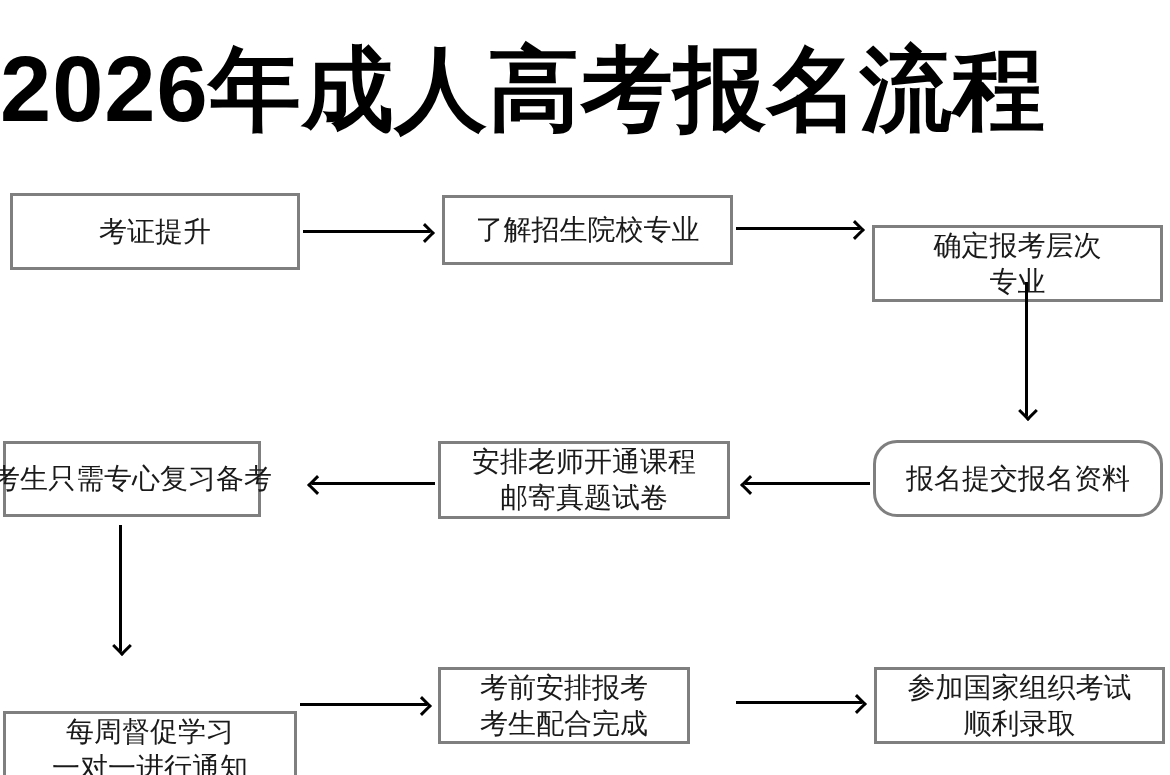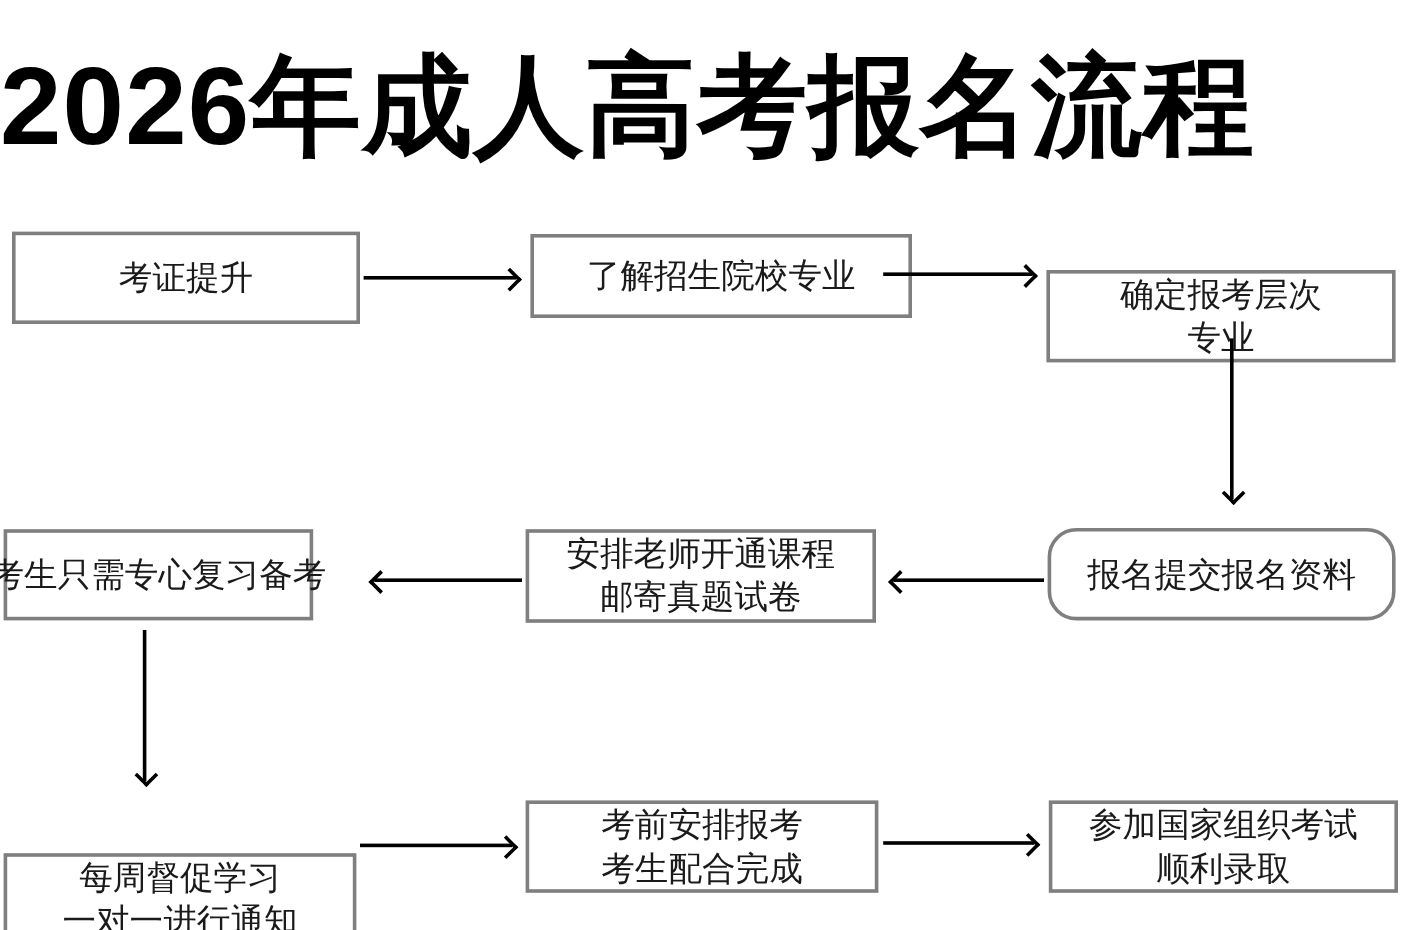--- a/index.html
+++ b/index.html
@@ -80,21 +80,21 @@
 <body>
 
 <div class="canvas">
 
   <div class="title">2026年成人高考报名流程</div>
 
   <div class="node" style="left:10px; top:193px; width:290px; height:77px;">
     <span>考证提升</span>
   </div>
 
-  <div class="node" style="left:442px; top:195px; width:318px; height:70px;">
+  <div class="node" style="left:442px; top:195px; width:291px; height:70px;">
     <span>了解招生院校专业</span>
   </div>
 
   <div class="node" style="left:872px; top:188px; width:291px; height:77px;margin-top:37px;">
     <span>确定报考层次</span>
     <span>专业</span>
   </div>
 
   <div class="node" style="left:873px; top:440px; width:290px; height:77px;border-radius:24px;">
     <span>报名提交报名资料</span>
@@ -107,21 +107,21 @@
 
   <div class="node" style="left:3px; top:441px; width:258px; height:76px;">
     <span>考生只需专心复习备考</span>
   </div>
 
   <div class="node" style="left:3px; top:668px; width:294px; height:77px;margin-top:43px;">
     <span>每周督促学习</span>
     <span>一对一进行通知</span>
   </div>
 
-  <div class="node" style="left:438px; top:667px; width:294px; height:77px;">
+  <div class="node" style="left:438px; top:667px; width:252px; height:77px;">
     <span>考前安排报考</span>
     <span>考生配合完成</span>
   </div>
 
   <div class="node" style="left:874px; top:667px; width:291px; height:77px;">
     <span>参加国家组织考试</span>
     <span>顺利录取</span>
   </div>
 
   <div class="arrow arrow-right" style="left:303px; top:230px; width:127px;"></div>

